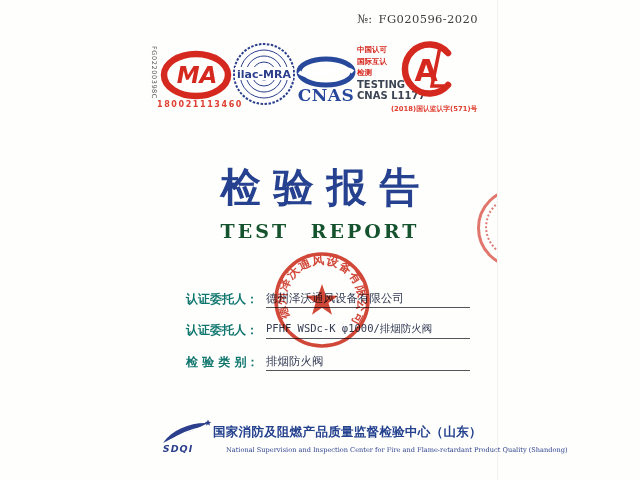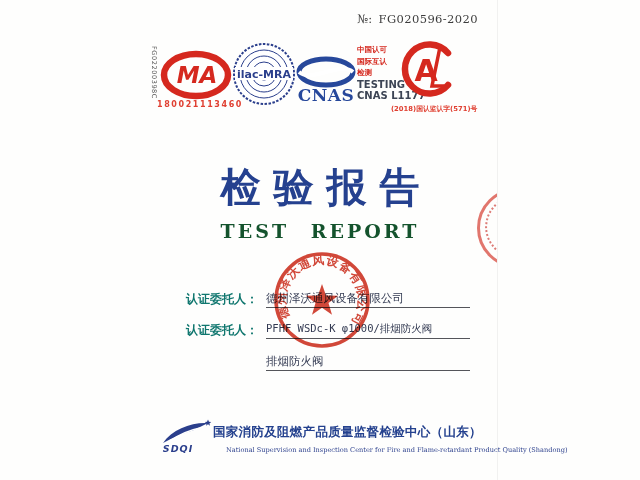--- a/index.html
+++ b/index.html
@@ -114,20 +114,21 @@
 
   <div class="title-cn">检验报告</div>
   <div class="title-en">TEST REPORT</div>
 
   <div class="field-label r1">认证委托人：</div>
   <div class="field-value r1">德州泽沃通风设备有限公司</div>
 
   <div class="field-label r2">认证委托人：</div>
   <div class="field-value r2 mono">PFHF WSDc-K φ1000/排烟防火阀</div>
 
+  <div class="field-label r3">检 验 类 别：</div>
   <div class="field-value r3">排烟防火阀</div>
 
   <svg class="stamp" width="112" height="112" viewBox="0 0 112 112">
     <defs>
       <path id="sealArc" d="M 24.5,75 A 36.5,36.5 0 1 1 87.5,75" fill="none"></path>
     </defs>
     <circle cx="56" cy="56" r="46" fill="none" stroke="#cf3a2a" stroke-width="3.5"></circle>
     <polygon points="56,40 60,51.5 72.2,51.7 62.5,59.1 66,70.8 56,63.8 46,70.8 49.5,59.1 39.8,51.7 52,51.5" fill="#cf3a2a"></polygon>
     <text font-size="12" font-weight="bold" fill="#cf3a2a" letter-spacing="1">
       <textPath href="#sealArc" startOffset="2">德州泽沃通风设备有限公司</textPath>

